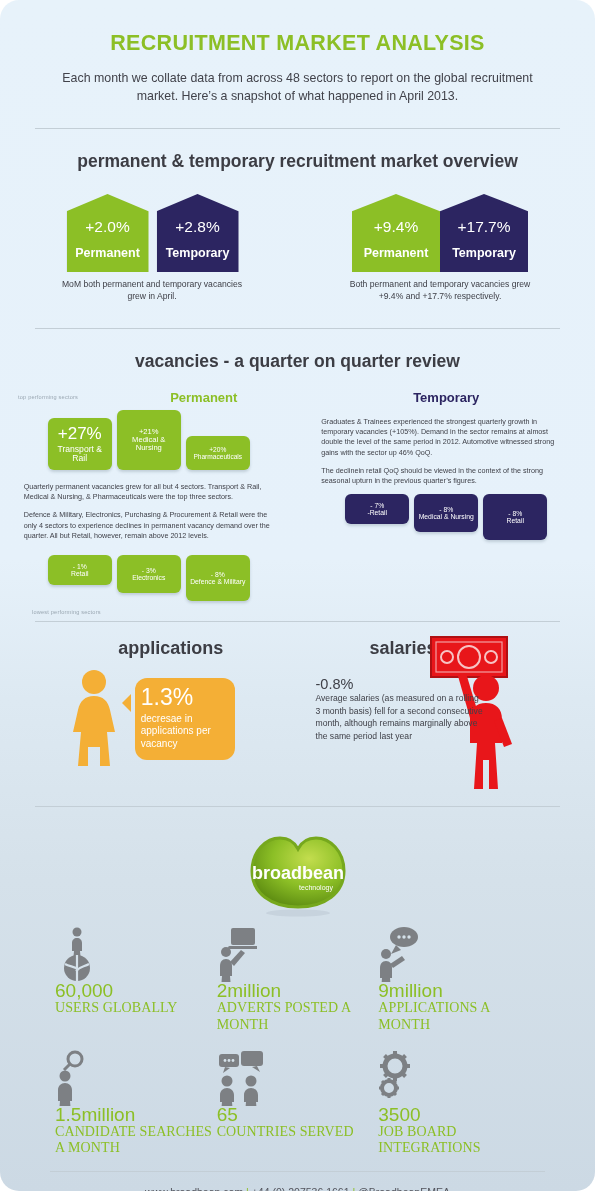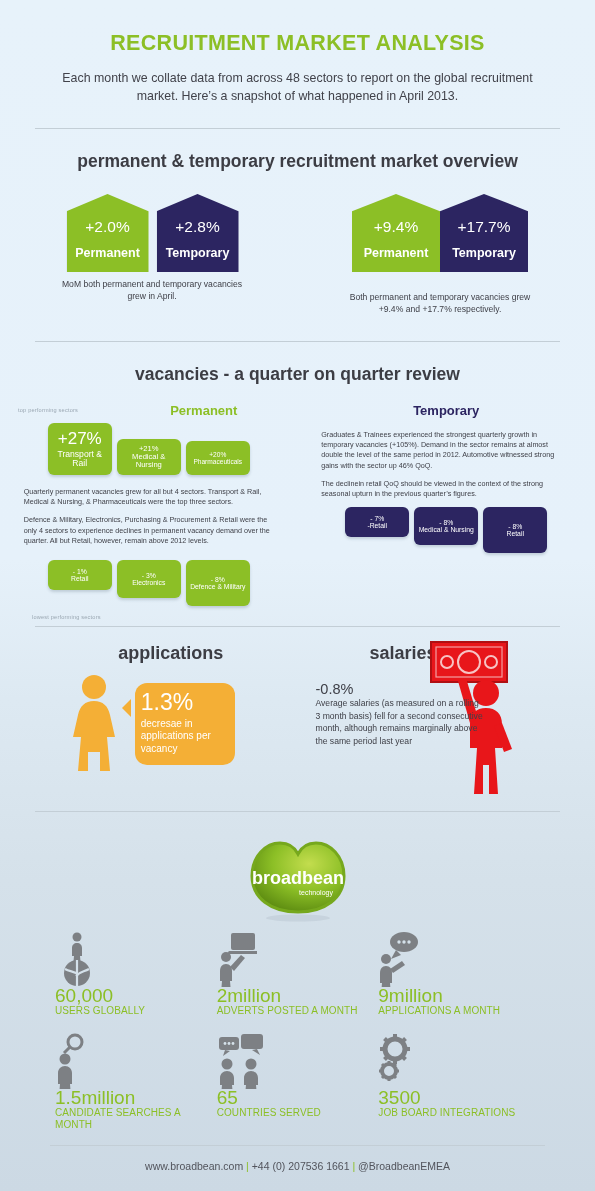--- a/index.html
+++ b/index.html
@@ -7,20 +7,21 @@
     width: 595px; height: 1191px;
     font-family: "Liberation Sans", sans-serif;
     overflow: hidden;
   }
   #page {
     position: relative;
     width: 595px; height: 1191px;
     background: linear-gradient(to bottom,
       #e7f2fa 0px, #e6f1fa 560px, #dde9f2 700px, #d5e1ea 880px, #ccd9e4 1191px);
     color: #3f3f44;
+    border-radius: 19px;
   }
 
   
   .title {
     text-align: center;
     font-size: 21.5px;
     font-weight: bold;
     letter-spacing: .3px;
     color: #8cbf26;
     padding-top: 31px;
@@ -95,21 +96,21 @@
     padding: 0 3px;
   }
   .bar.green { background: #8cbf26; }
   .bar.navy  { background: #2c2561; }
   .bar .v { font-weight: normal; }
   .bar .n { line-height: 1.15; }
 
   .b1 { width: 64px; height: 52px; }
   .b1 .v { font-size: 17px; }
   .b1 .n { font-size: 8.6px; margin-top: 1px; }
-  .b2 { width: 64px; height: 36px; }
+  .b2 { width: 64px; height: 60px; }
   .b2 .v { font-size: 7.6px; }
   .b2 .n { font-size: 7.6px; }
   .b3 { width: 64px; height: 34px; }
   .b3 .v { font-size: 6.6px; }
   .b3 .n { font-size: 6.6px; }
 
   .d1 { width: 64px; height: 30px; }
   .d2 { width: 64px; height: 38px; }
   .d3 { width: 64px; height: 46px; }
   .dn .v, .dn .n { font-size: 6.8px; }
@@ -142,22 +143,23 @@
   .sal-num { font-size: 14.5px; color: #3f4048; }
   .sal-txt { font-size: 8.6px; line-height: 1.48; color: #3f4048; }
 
   
   .logo-wrap { display: flex; justify-content: center; }
   .stats { display: flex; flex-wrap: wrap; }
   .stat { width: 33.33%; display: flex; align-items: flex-start; flex-direction: column; }
   .stat .ico { flex: 0 0 auto; margin-right: 4px; }
   .stat .num { font-size: 19px; color: #8cbf26; line-height: .95; }
   .stat .des {
-    font-size: 10px; color: #8cbf26; line-height: 1.2;
+    font-size: 14px; color: #8cbf26; line-height: 1.2;
     letter-spacing: .1px;
+    font-family: Liberation Serif, serif;
   }
   .footer-line {
     text-align: center; font-size: 10.5px; color: #52545c;
   }
   .footer-line .bar-sep { color: #8cbf26; }
 </style>
 </head>
 <body>
 
 <div id="page">
@@ -187,21 +189,21 @@
       <div class="arrow-grp" style="justify-content:center;gap:0;">
         <div class="arrow green wide">
           <div class="pct">+9.4%</div>
           <div class="lab">Permanent</div>
         </div>
         <div class="arrow navy wide">
           <div class="pct">+17.7%</div>
           <div class="lab">Temporary</div>
         </div>
       </div>
-      <div class="cap" style="width:190px;margin:19px auto 0;">Both permanent and temporary vacancies grew +9.4% and +17.7% respectively.</div>
+      <div class="cap" style="width:190px;margin:6px auto 0;">Both permanent and temporary vacancies grew +9.4% and +17.7% respectively.</div>
     </div>
   </div>
 
   <div class="rule" style="width:525px;margin-top:25px;"></div>
 
   <div class="sect-head" style="margin-top:22px;">vacancies - a quarter on quarter review</div>
 
   <div class="qoq" style="margin-top:18px;">
 
     <div class="qoq-col">

